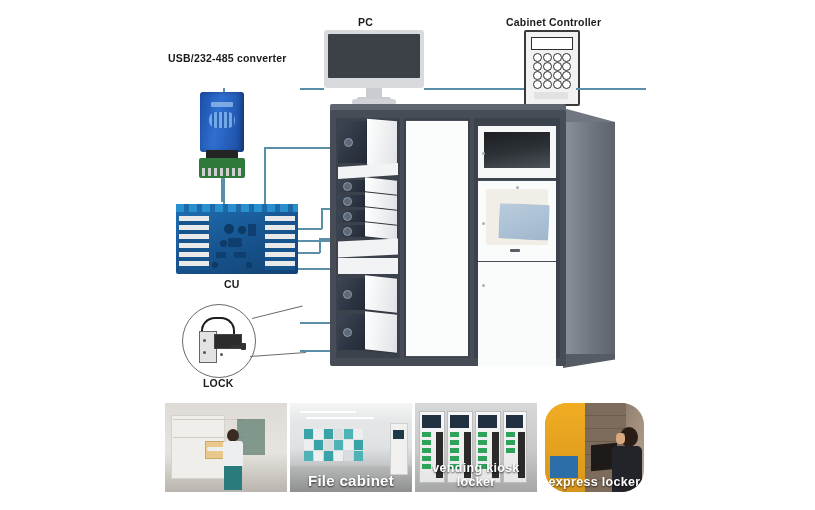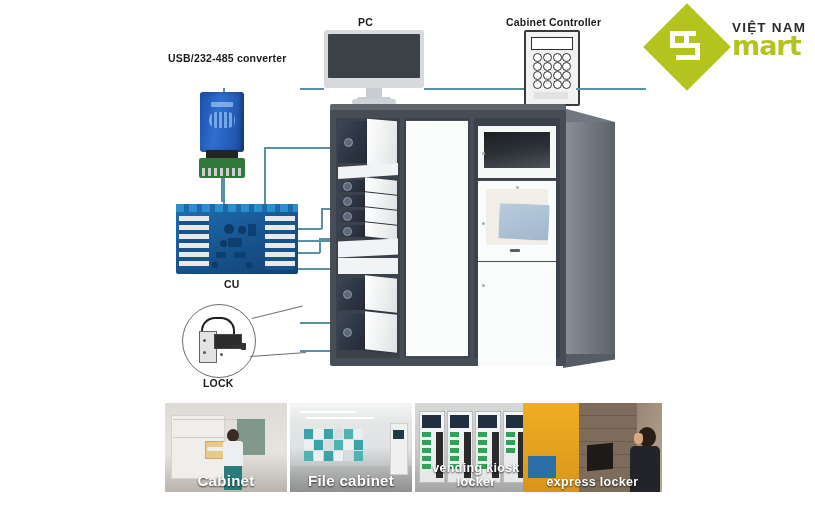--- a/index.html
+++ b/index.html
@@ -201,35 +201,20 @@
   .p4 .woman{position:absolute;right:2px;top:24px;width:30px;height:64px;}
   .p4 .whead{position:absolute;right:4px;top:0;width:18px;height:20px;border-radius:50%;background:#2a1d16;}
   .p4 .wface{position:absolute;right:17px;top:6px;width:9px;height:11px;border-radius:40%;background:#d8a87f;}
   .p4 .wbody{position:absolute;right:0;top:19px;width:30px;height:46px;background:#23232a;border-radius:5px 5px 0 0;}
 </style>
 </head>
 <body>
 
 <div class="stage">
 
-  <div class="logo">
-    <div class="logo-diamond"></div>
-    <div class="logo-s">
-      <div class="b" style="left:0;top:0;width:26px;height:5px;"></div>
-      <div class="b" style="left:0;top:0;width:5px;height:16px;"></div>
-      <div class="b" style="left:0;top:12px;width:30px;height:5px;"></div>
-      <div class="b" style="left:25px;top:12px;width:5px;height:16px;"></div>
-      <div class="b" style="left:6px;top:24px;width:24px;height:5px;"></div>
-      <div class="b" style="left:14px;top:5px;width:5px;height:8px;"></div>
-    </div>
-    <div class="logo-txt">
-      <div class="logo-vn">VIỆT NAM</div>
-      <div class="logo-mart">mart</div>
-    </div>
-  </div>
 
   <div class="lbl" style="left:358px;top:16px;">PC</div>
   <div class="lbl" style="left:506px;top:16px;">Cabinet Controller</div>
   <div class="lbl" style="left:168px;top:52px;">USB/232-485 converter</div>
   <div class="lbl" style="left:224px;top:278px;">CU</div>
   <div class="lbl" style="left:203px;top:377px;">LOCK</div>
 
   <div class="pc">
     <div class="pc-screen">
       <div class="pc-glass"></div>
@@ -413,21 +398,20 @@
           <div class="rail2"></div>
         <div class="green"></div>
           <div class="box"></div>
         <div class="person">
             <div class="arm"></div>
             <div class="head"></div>
             <div class="torso"></div>
             <div class="skirt"></div>
           </div>
       </div>
-      <div class="cap">Cabinet</div>
     </div>
 
     <div class="ph" style="left:125px;width:122px;">
       <div class="scene p2">
         <div class="ceil"></div>
         <div class="tube" style="left:10px;top:8px;width:56px;"></div>
         <div class="tube" style="left:16px;top:14px;width:68px;"></div>
         <div class="floor"></div>
         <div class="bank" style="left:14px;top:26px;">
           <div class="c" style="background:#39a3a8;"></div>
@@ -493,21 +477,21 @@
             <div class="uscr" style="width:17px;"></div>
           <div class="g" style="top:20px;"></div>
             <div class="g" style="top:28px;"></div>
           <div class="g" style="top:36px;"></div>
             <div class="blk"></div>
           </div>
       </div>
       <div class="cap sm">vending kiosk locker</div>
     </div>
 
-    <div class="ph" style="left:358px;width:139px;">
+    <div class="ph" style="left:380px;width:99px;border-radius:22px;">
       <div class="scene p4">
         <div class="yell">
             <div class="yscr"></div>
           </div>
         <div class="doors"></div>
         <div class="openbox"></div>
         <div class="woman">
             <div class="whead"></div>
             <div class="wface"></div>
             <div class="wbody"></div>

